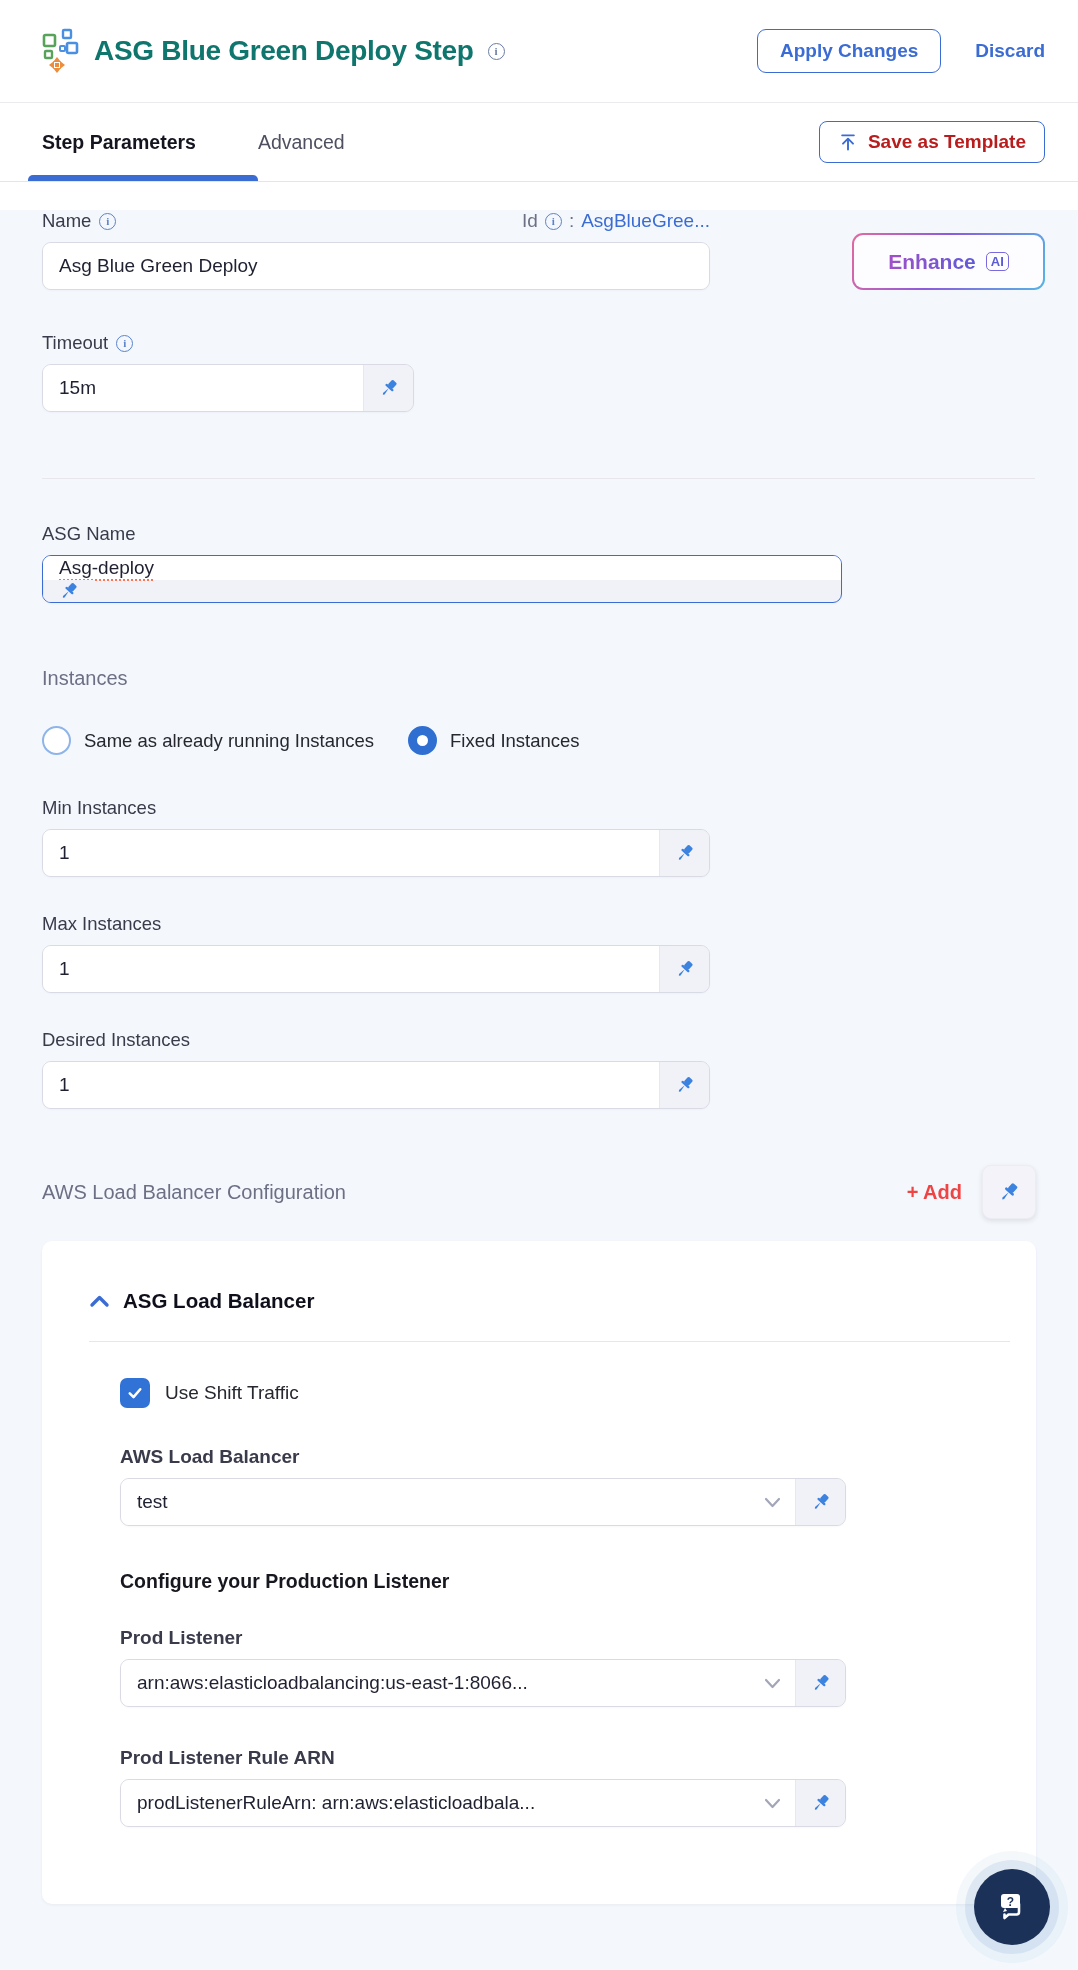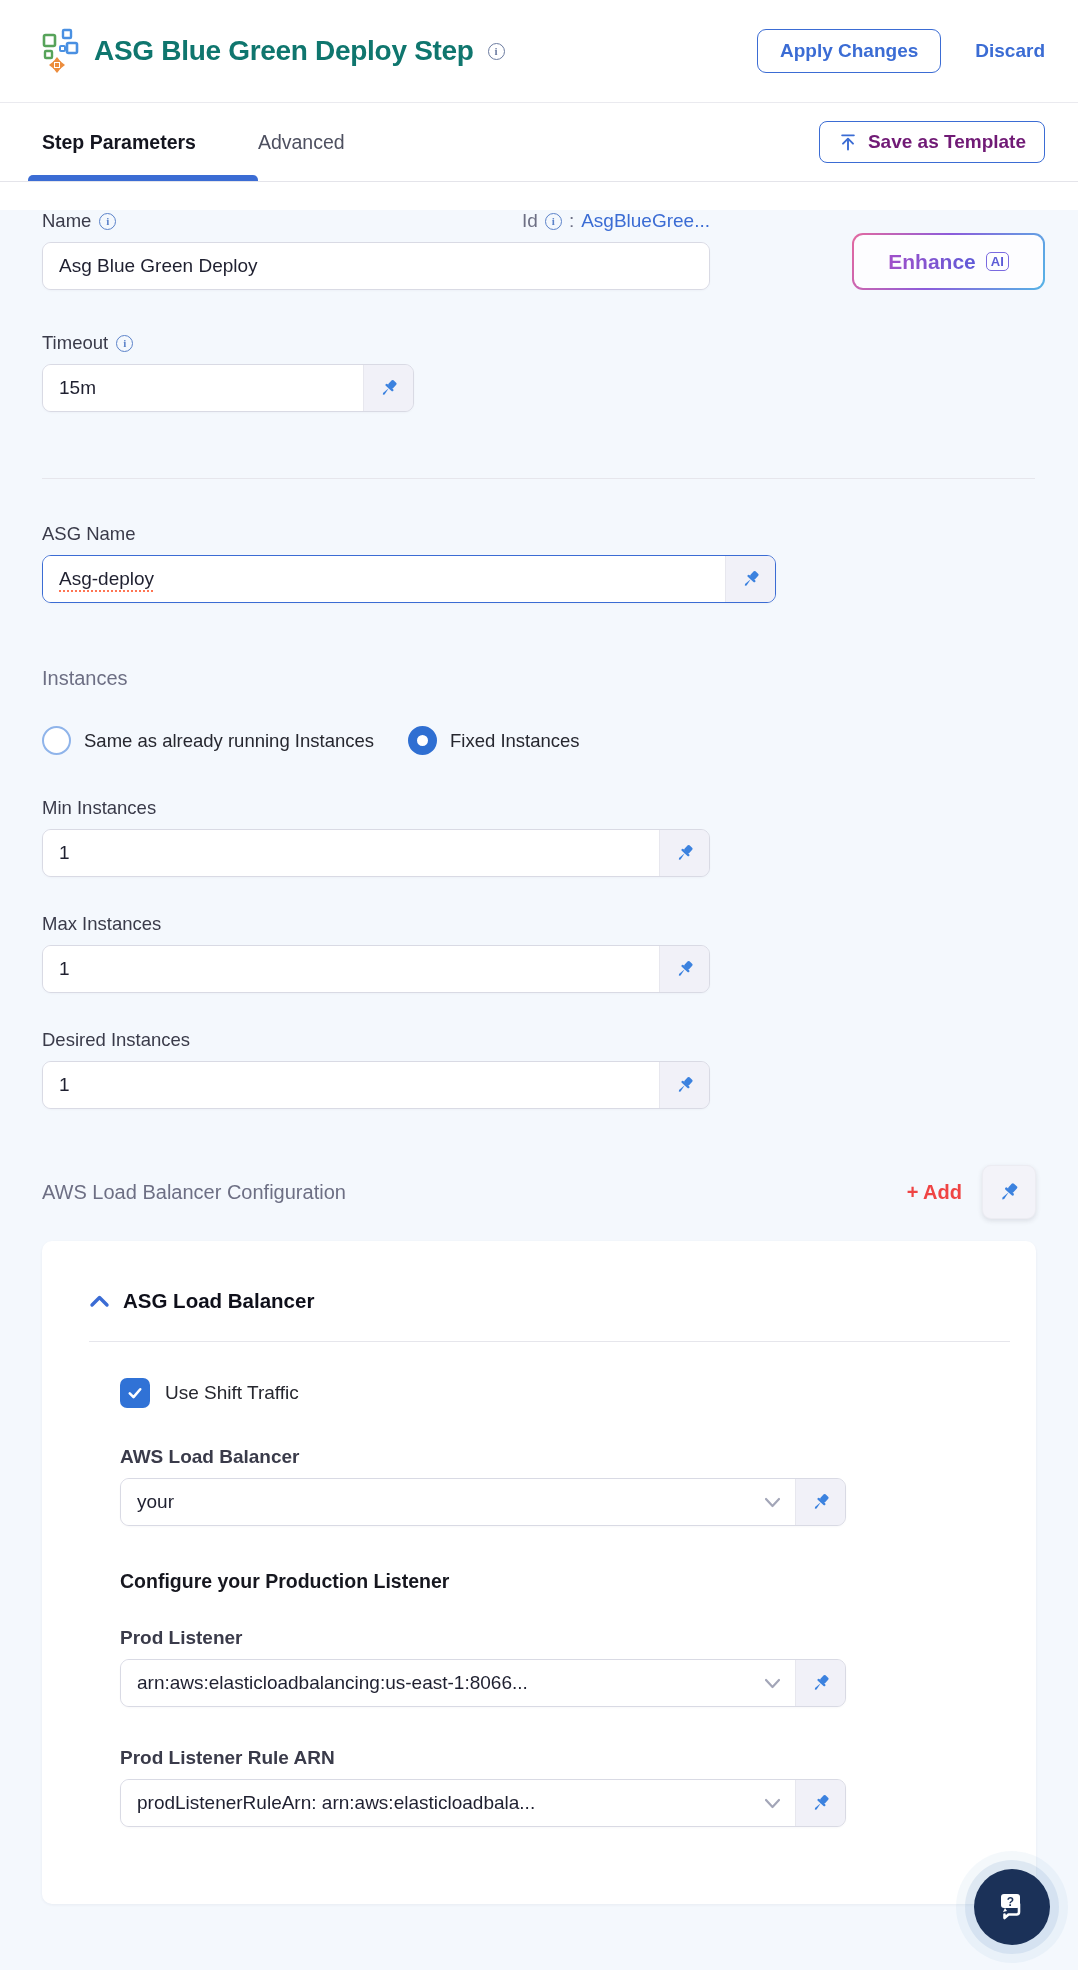--- a/index.html
+++ b/index.html
@@ -36,21 +36,21 @@
   }
   .tabs { display:flex; gap:62px; height:100%; align-items:center; }
   .tab { font-size:19.5px; color:#4e5060; cursor:pointer; position:relative; height:100%; display:flex; align-items:center; }
   .tab.active { color:#14151f; font-weight:700; }
   .tab.active::after {
     content:""; position:absolute; bottom:0; left:-14px; width:230px; height:6px;
     background:#3b6cd4; border-radius:5px 5px 0 0;
   }
   .tabbar .spacer { flex:1; }
   .btn-save-tpl {
-    border:1.5px solid #3b6cd4; color:#701a75; background:#fff; border-radius:8px;
+    border:1.5px solid #3b6cd4; color:#b91c1c; background:#fff; border-radius:8px;
     font-size:19px; font-weight:700; padding:9px 18px; display:flex; align-items:center; gap:10px;
     cursor:pointer; font-family:inherit;
   }
   
   .content { background:#f4f8fd; height:1788px; position:relative; padding:0 0 0 42px; }
   .field-label { font-size:18.5px; color:#3a3b4a; display:flex; align-items:center; gap:8px; }
   .section-heading { font-size:20px; color:#6d6f84; }
   .label-row { width:668px; display:flex; justify-content:space-between; align-items:center; margin-top:28px; }
   .id-group { display:flex; align-items:center; gap:7px; font-size:19px; color:#6d6f84; }
   .id-value { color:#3b6cd4; }
@@ -222,21 +222,21 @@
       </svg>
     </div>
   </div>
 
   <div class="divider" style="margin-top:66px;"></div>
 
   
   <div class="field-label" style="margin-top:44px;">
     <span>ASG Name</span>
   </div>
-  <div class="control focused" style="width:734px;">
+  <div class="control focused" style="width:800px;flex-direction:column;">
     <div class="ctl-text" style="flex:1;">
       <span class="spell-err">Asg-deploy</span>
     </div>
     <div class="pin-zone">
       <svg width="22" height="22" viewBox="0 0 24 24" fill="#3c82df">
         <g transform="rotate(42 12 12)">
           <rect x="8.5" y="2.5" width="7" height="8" rx="1.6"></rect>
           <rect x="6.5" y="10" width="11" height="2.6" rx="1.3"></rect>
           <path d="M12 12.5 L13.2 20.5 L12 22 L10.8 20.5 Z"></path>
         </g>
@@ -343,21 +343,21 @@
           <svg width="18" height="18" viewBox="0 0 24 24" fill="none" stroke="#ffffff" stroke-width="3.4" stroke-linecap="round" stroke-linejoin="round">
             <polyline points="5,12.5 10,17.5 19,7"></polyline>
           </svg>
         </span>
         <span class="check-label">Use Shift Traffic</span>
       </div>
 
       <div class="sub-label">AWS Load Balancer</div>
       <div class="control dd-control">
         <div class="select-area">
-          <span>your</span>
+          <span>test</span>
           <span style="display:inline-flex;">
             <svg width="17" height="11" viewBox="0 0 17 11" fill="none" stroke="#a3a6b8" stroke-width="2.2" stroke-linecap="round" stroke-linejoin="round">
                 <polyline points="2,2 8.5,9 15,2"></polyline>
               </svg>
           </span>
         </div>
         <div class="pin-zone">
           <svg width="22" height="22" viewBox="0 0 24 24" fill="#3c82df">
               <g transform="rotate(42 12 12)">
                 <rect x="8.5" y="2.5" width="7" height="8" rx="1.6"></rect>

